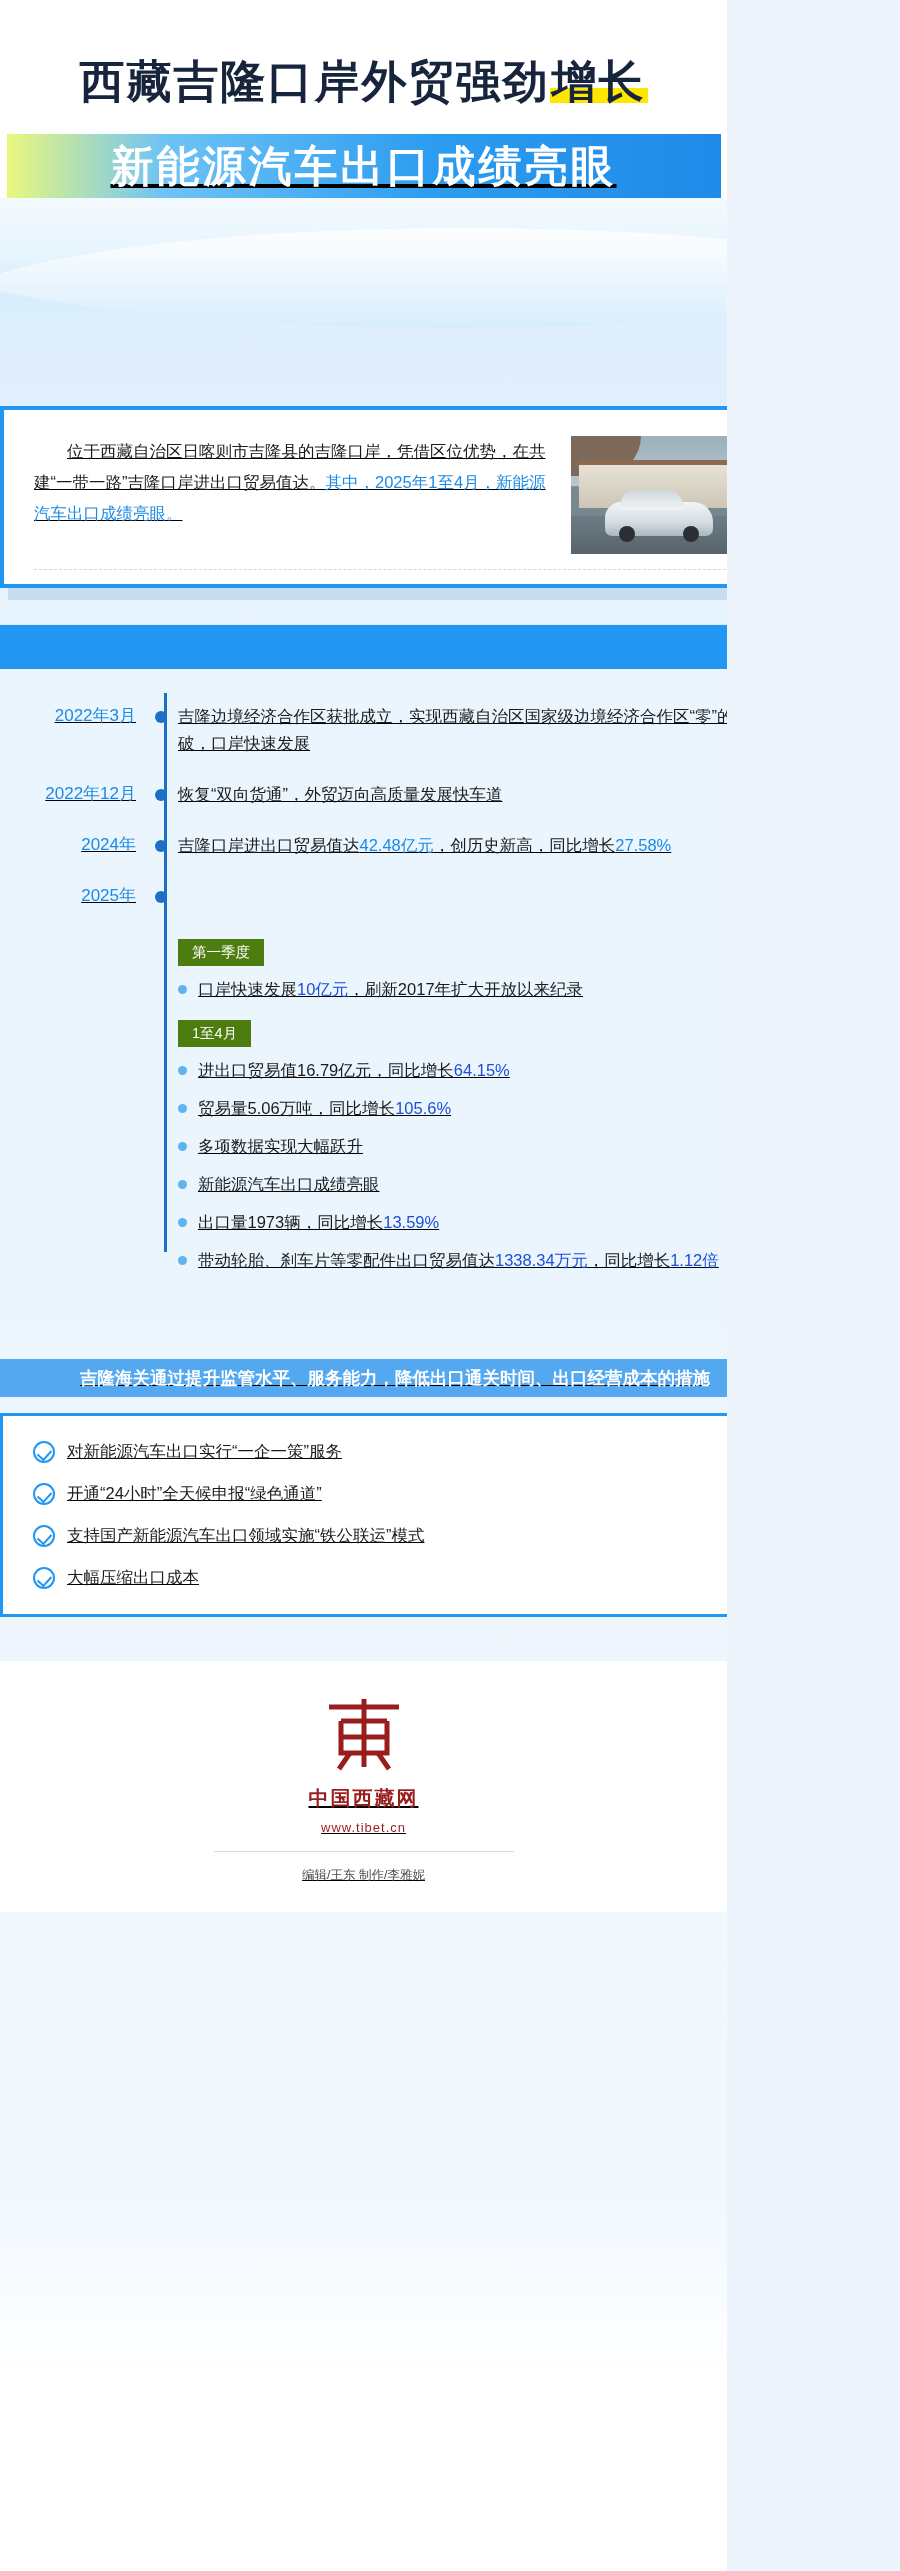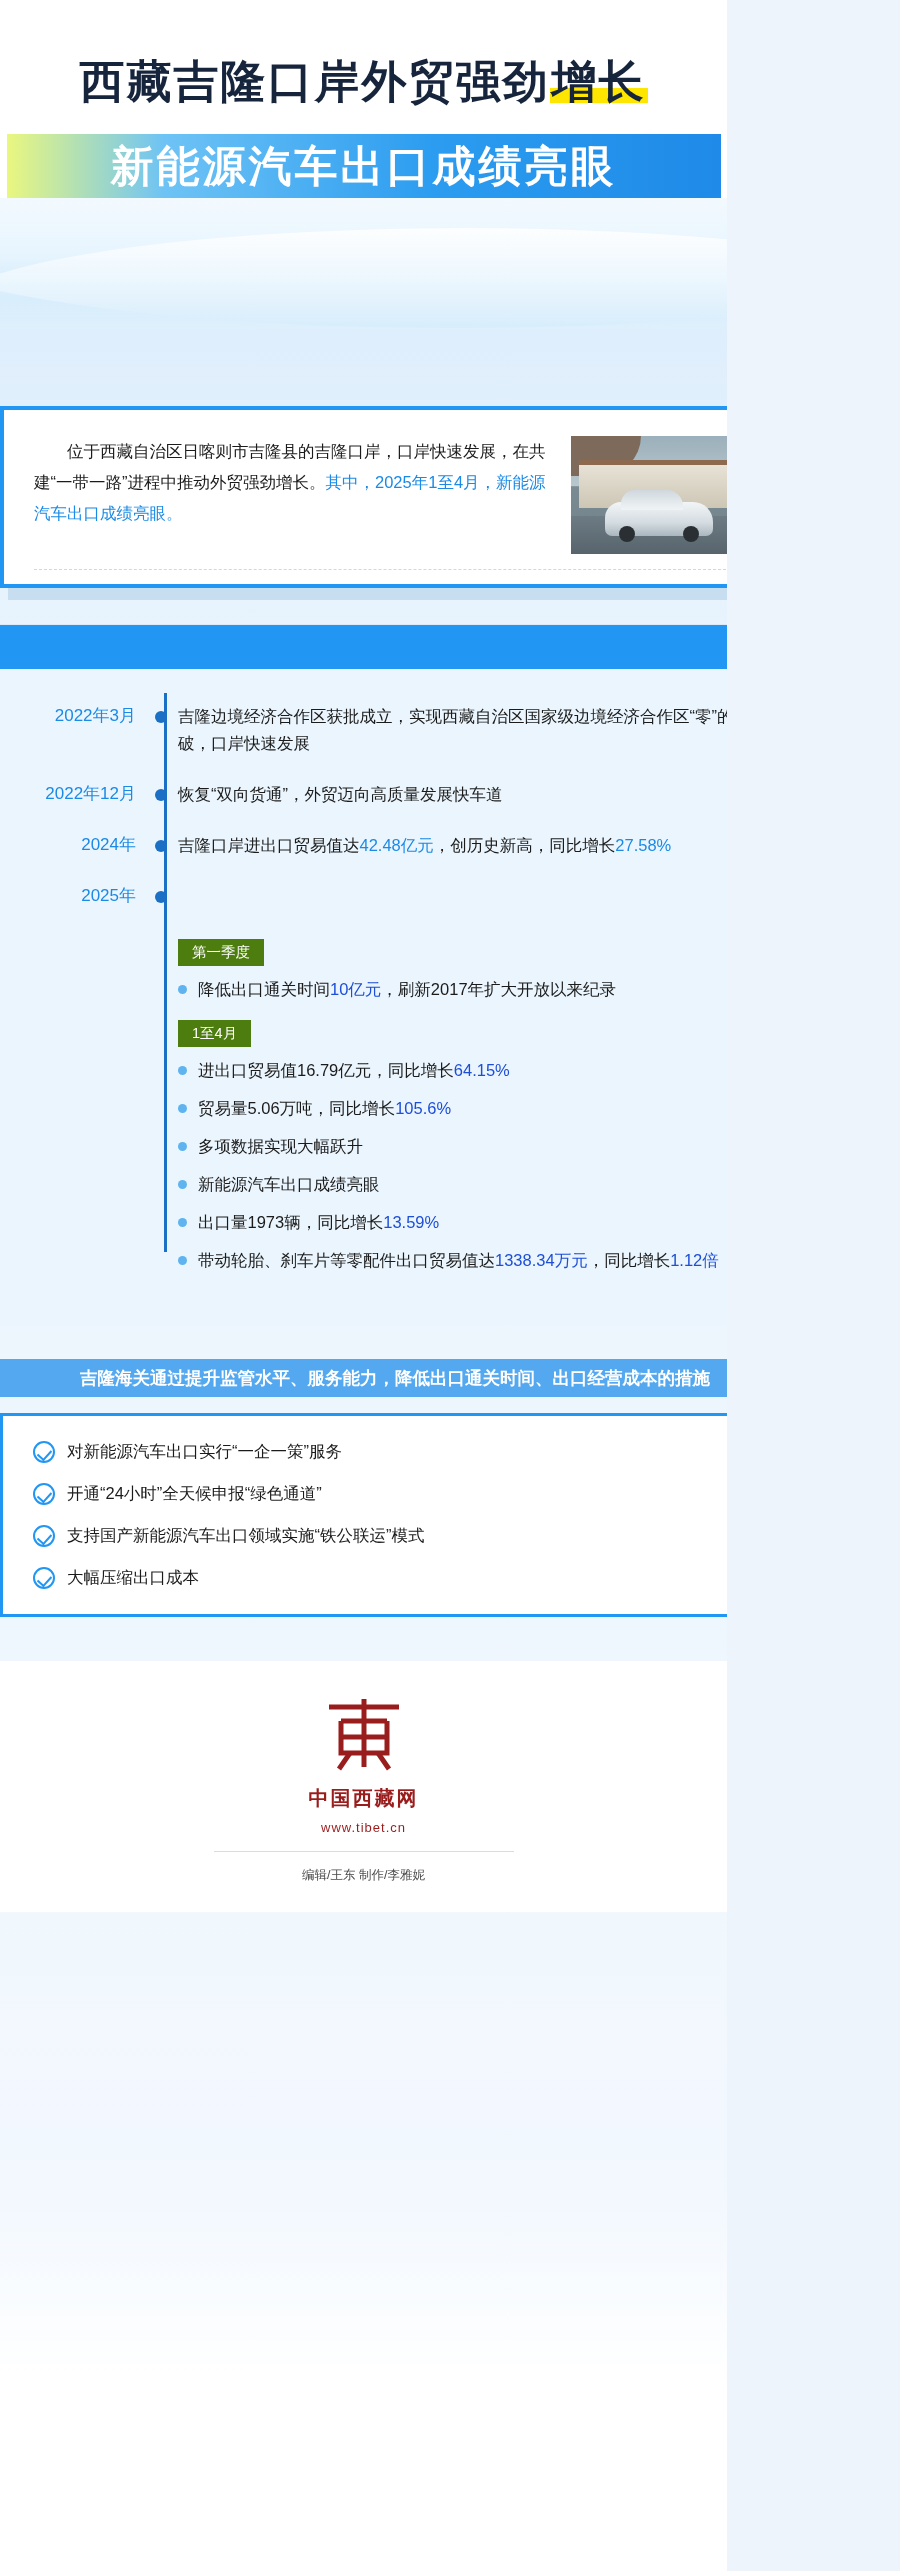--- a/index.html
+++ b/index.html
@@ -7,20 +7,21 @@
     width: 900px;
     background: #eef4fb;
     font-family: "Liberation Sans", sans-serif;
   }
   .page {
     position: relative;
     width: 727px;
     height: 2571px;
     overflow: hidden;
     background: linear-gradient(180deg, #ffffff 0%, #ffffff 330px, #dfeefc 330px, #e9f4fd 700px, #eef6fd 1500px, #f2f8fe 2200px, #ffffff 2380px, #ffffff 100%);
+    text-decoration: underline;
   }
   
   .header {
     position: relative;
     height: 330px;
     background: #fff;
   }
   .title-wrap {
     padding-top: 52px;
     text-align: center;
@@ -333,21 +334,21 @@
       </div>
       <div class="title2-box">
         <div class="title2">新能源汽车出口成绩亮眼</div>
       </div>
     </div>
   </div>
 
   <div class="intro-shadow">
     <div class="intro-card">
       <div class="intro-text">
-        <span>位于西藏自治区日喀则市吉隆县的吉隆口岸，口岸快速发展，在共建“一带一路”进程中推动外贸强劲增长。</span><span class="blue">其中，2025年1至4月，新能源汽车出口成绩亮眼。</span>
+        <span>位于西藏自治区日喀则市吉隆县的吉隆口岸，凭借区位优势，在共建“一带一路”吉隆口岸进出口贸易值达。</span><span class="blue">其中，2025年1至4月，新能源汽车出口成绩亮眼。</span>
       </div>
       <div class="intro-photo">
         <div class="hill"></div>
         <div class="bldg"></div>
         <div class="road"></div>
         <div class="car"></div>
         <div class="wheel w1"></div>
         <div class="wheel w2"></div>
       </div>
       <div class="intro-divider"></div>
@@ -390,21 +391,21 @@
         <div class="tl-dot">
             <i></i>
           </div>
         <div class="tl-content"></div>
       </div>
 
       <div class="sub-block">
         <div class="sub-tag">第一季度</div>
         <ul class="sub-list">
           <li>
-            <span>降低出口通关时间</span><span class="blue">10亿元</span><span>，刷新2017年扩大开放以来纪录</span>
+            <span>口岸快速发展</span><span class="blue">10亿元</span><span>，刷新2017年扩大开放以来纪录</span>
           </li>
         </ul>
       </div>
 
       <div class="sub-block">
         <div class="sub-tag">1至4月</div>
         <ul class="sub-list">
           <li>
             <span>进出口贸易值16.79亿元，同比增长</span><span class="blue">64.15%</span><span></span>
           </li>

